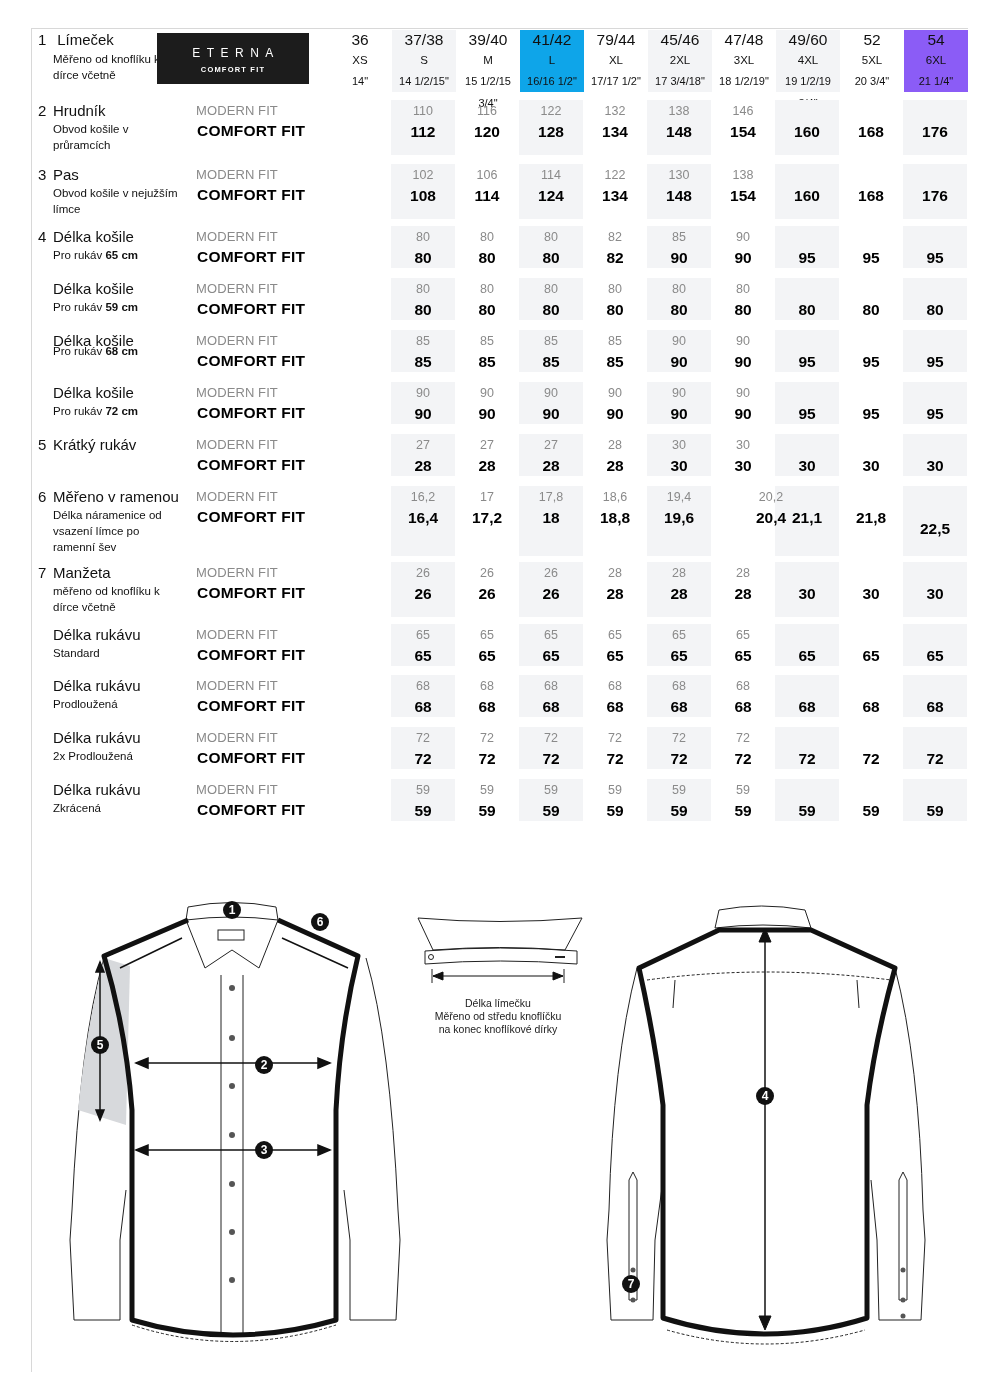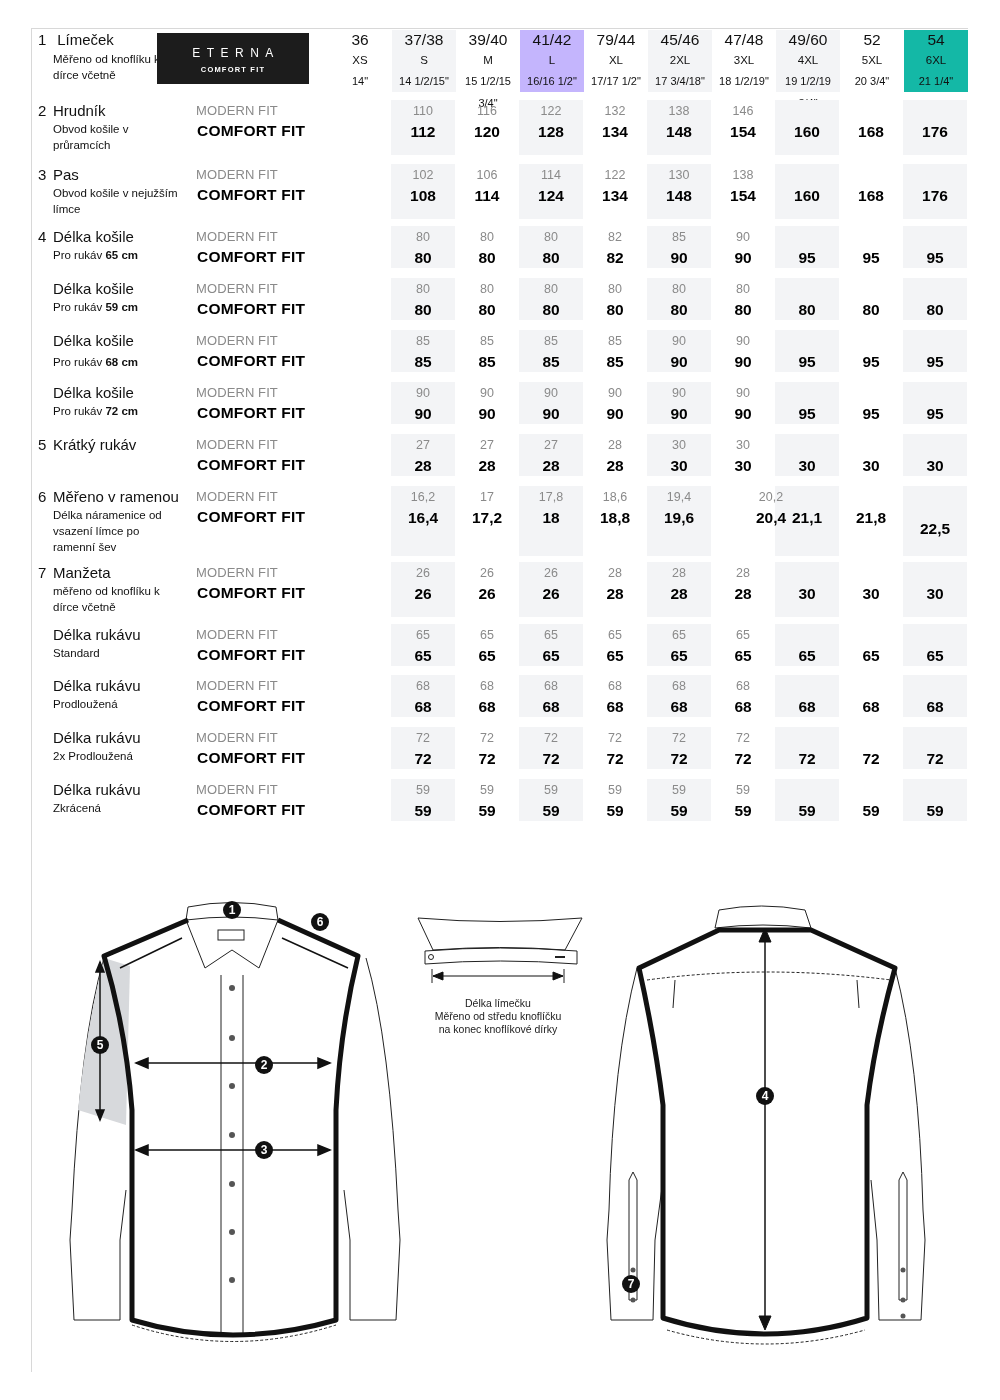--- a/index.html
+++ b/index.html
@@ -63,21 +63,21 @@
       <div class="size-head" style="left: 392px; background: rgb(243, 244, 246); height: 62px;">
         <span class="eu">37/38</span>
         <span class="intl">S</span>
         <span class="inch">14 1/2/15"</span>
       </div>
       <div class="size-head" style="left: 456px;">
         <span class="eu">39/40</span>
         <span class="intl">M</span>
         <span class="inch">15 1/2/15 3/4"</span>
       </div>
-      <div class="size-head" style="left: 520px; background: #c4b5fd; height: 62px;">
+      <div class="size-head" style="left: 520px; background: #0ea5e9; height: 62px;">
         <span class="eu">41/42</span>
         <span class="intl">L</span>
         <span class="inch">16/16 1/2"</span>
       </div>
       <div class="size-head" style="left: 584px;">
         <span class="eu">79/44</span>
         <span class="intl">XL</span>
         <span class="inch">17/17 1/2"</span>
       </div>
       <div class="size-head" style="left: 648px; background: rgb(243, 244, 246); height: 62px;">
@@ -93,21 +93,21 @@
       <div class="size-head" style="left: 776px; background: rgb(243, 244, 246); height: 62px;">
         <span class="eu">49/60</span>
         <span class="intl">4XL</span>
         <span class="inch">19 1/2/19 3/4"</span>
       </div>
       <div class="size-head" style="left: 840px;">
         <span class="eu">52</span>
         <span class="intl">5XL</span>
         <span class="inch">20 3/4"</span>
       </div>
-      <div class="size-head" style="left: 904px; background: #14b8a6; height: 62px;">
+      <div class="size-head" style="left: 904px; background: #8b5cf6; height: 62px;">
         <span class="eu">54</span>
         <span class="intl">6XL</span>
         <span class="inch">21 1/4"</span>
       </div>
     </div>
 </div>
 
 <div id="shades">
     <div class="col-shade" style="left: 391px; top: 100px; width: 64px; height: 55px;"></div>
     <div class="col-shade" style="left: 519px; top: 100px; width: 64px; height: 55px;"></div>
@@ -339,21 +339,21 @@
         <span class="m"></span>
         <span class="c">80</span>
       </div>
       <div class="cell" style="left: 903px; top: 279px;">
         <span class="m"></span>
         <span class="c">80</span>
       </div>
     </div>
     <div>
       <div class="label-title" style="top: 332px; left: 53px;"><span>Délka košile</span></div>
-      <div class="label-sub" style="top: 354px; left: 53px; width: 125px;"><span>Pro rukáv </span><b>68 cm</b></div>
+      <div class="label-sub" style="top: 343px; left: 53px; width: 125px;"><span>Pro rukáv </span><b>68 cm</b></div>
       <div class="fit-modern" style="left: 196px; top: 333px;">MODERN FIT</div>
       <div class="fit-comfort" style="left: 197px; top: 352px;">COMFORT FIT</div>
       <div class="cell" style="left: 391px; top: 331px;">
         <span class="m">85</span>
         <span class="c">85</span>
       </div>
       <div class="cell" style="left: 455px; top: 331px;">
         <span class="m">85</span>
         <span class="c">85</span>
       </div>

